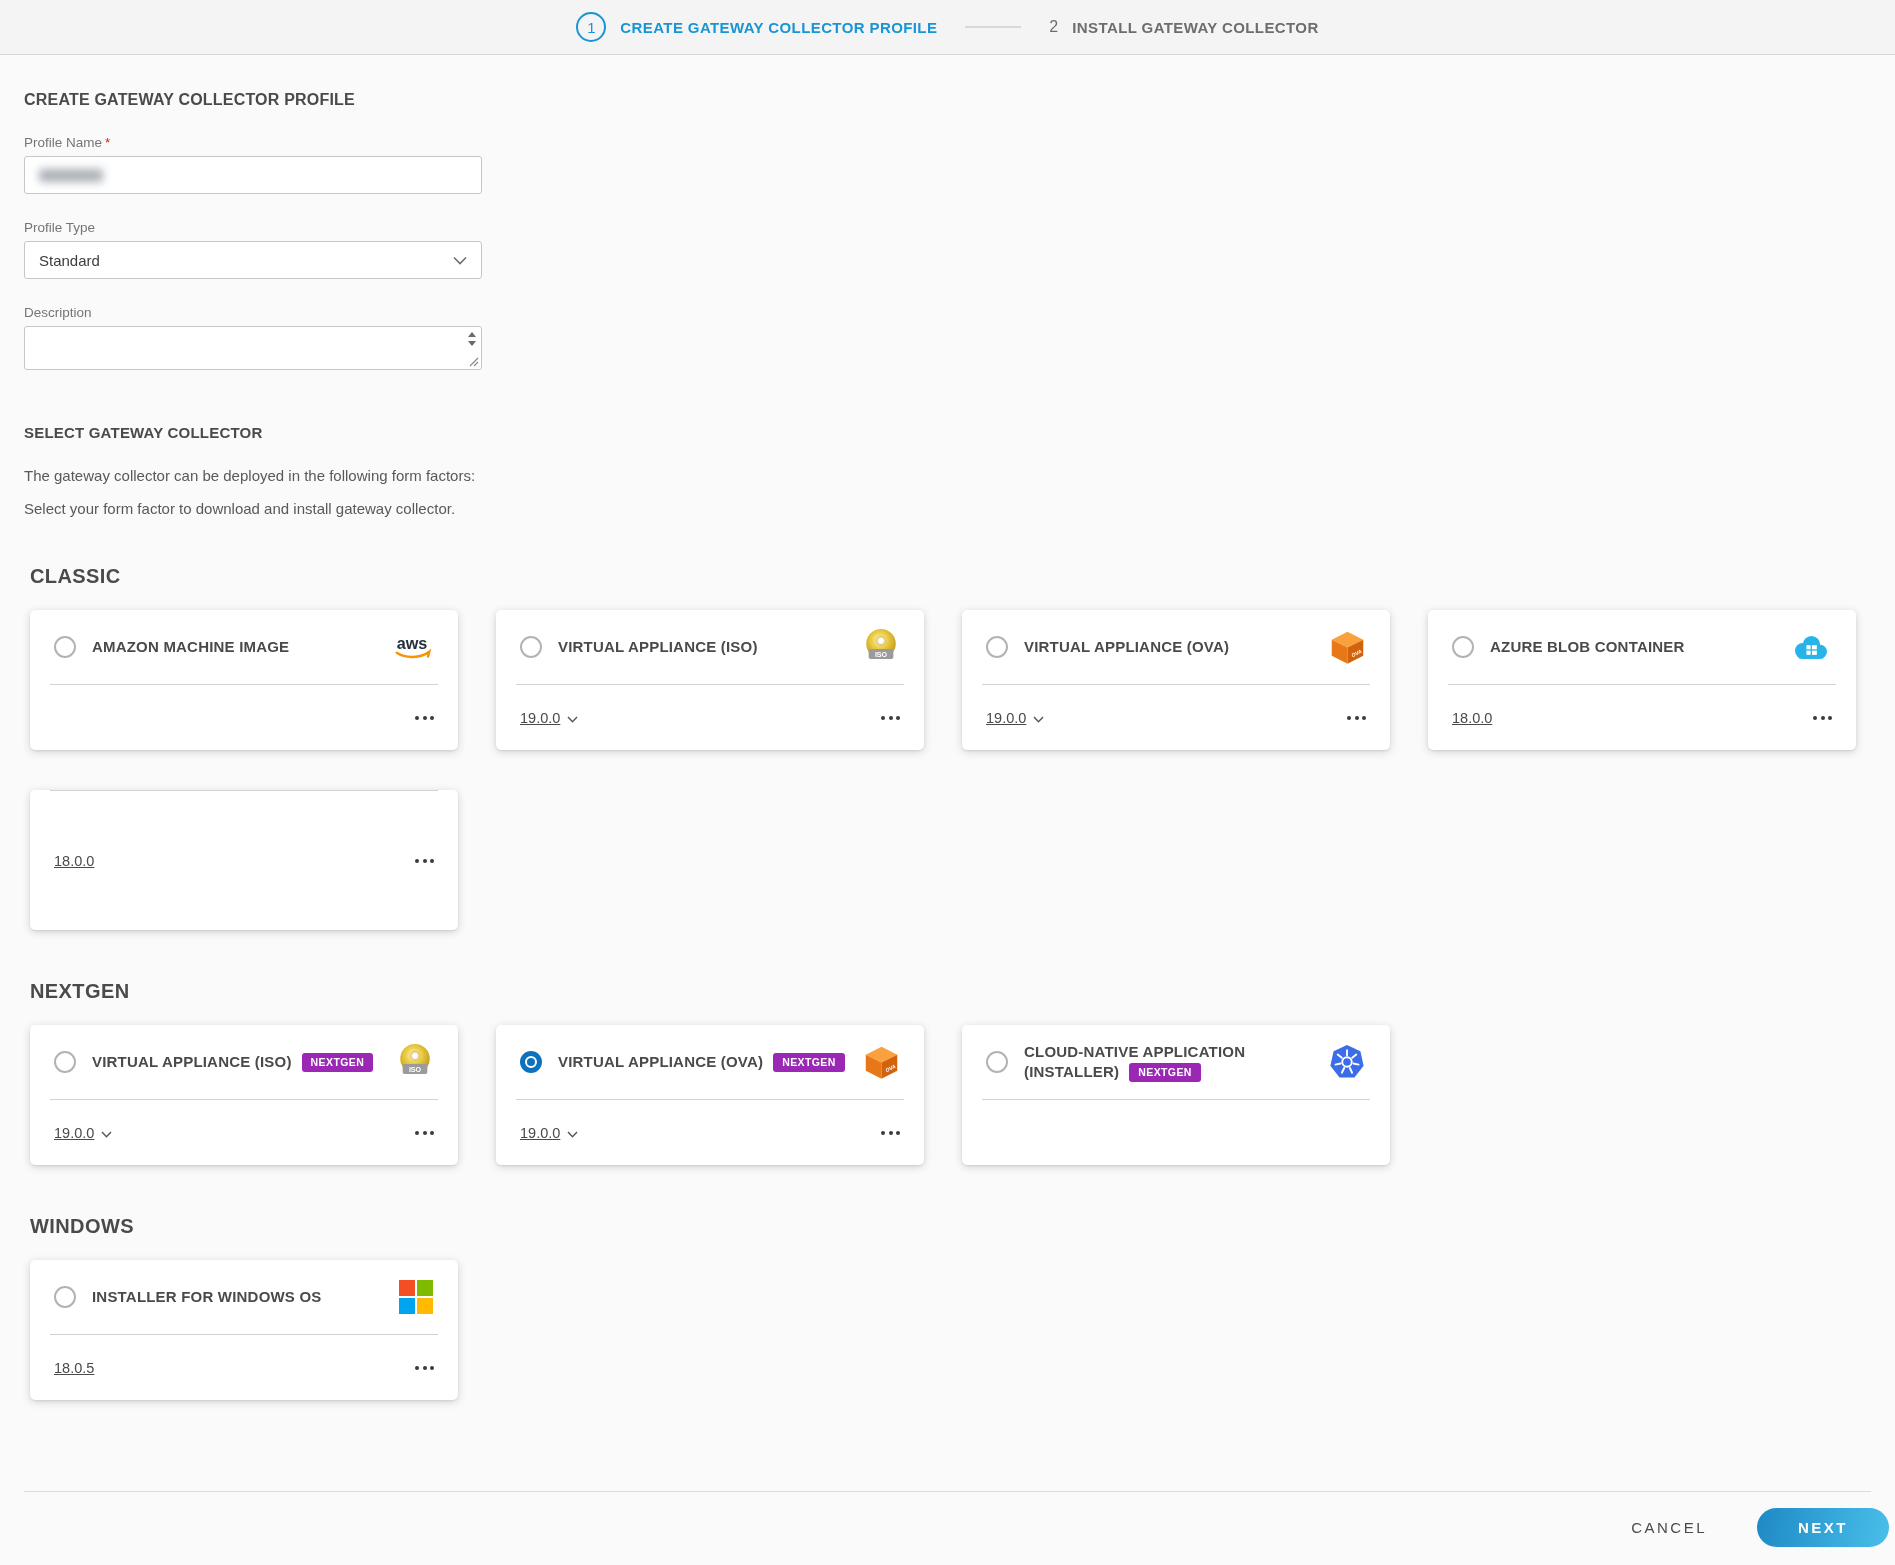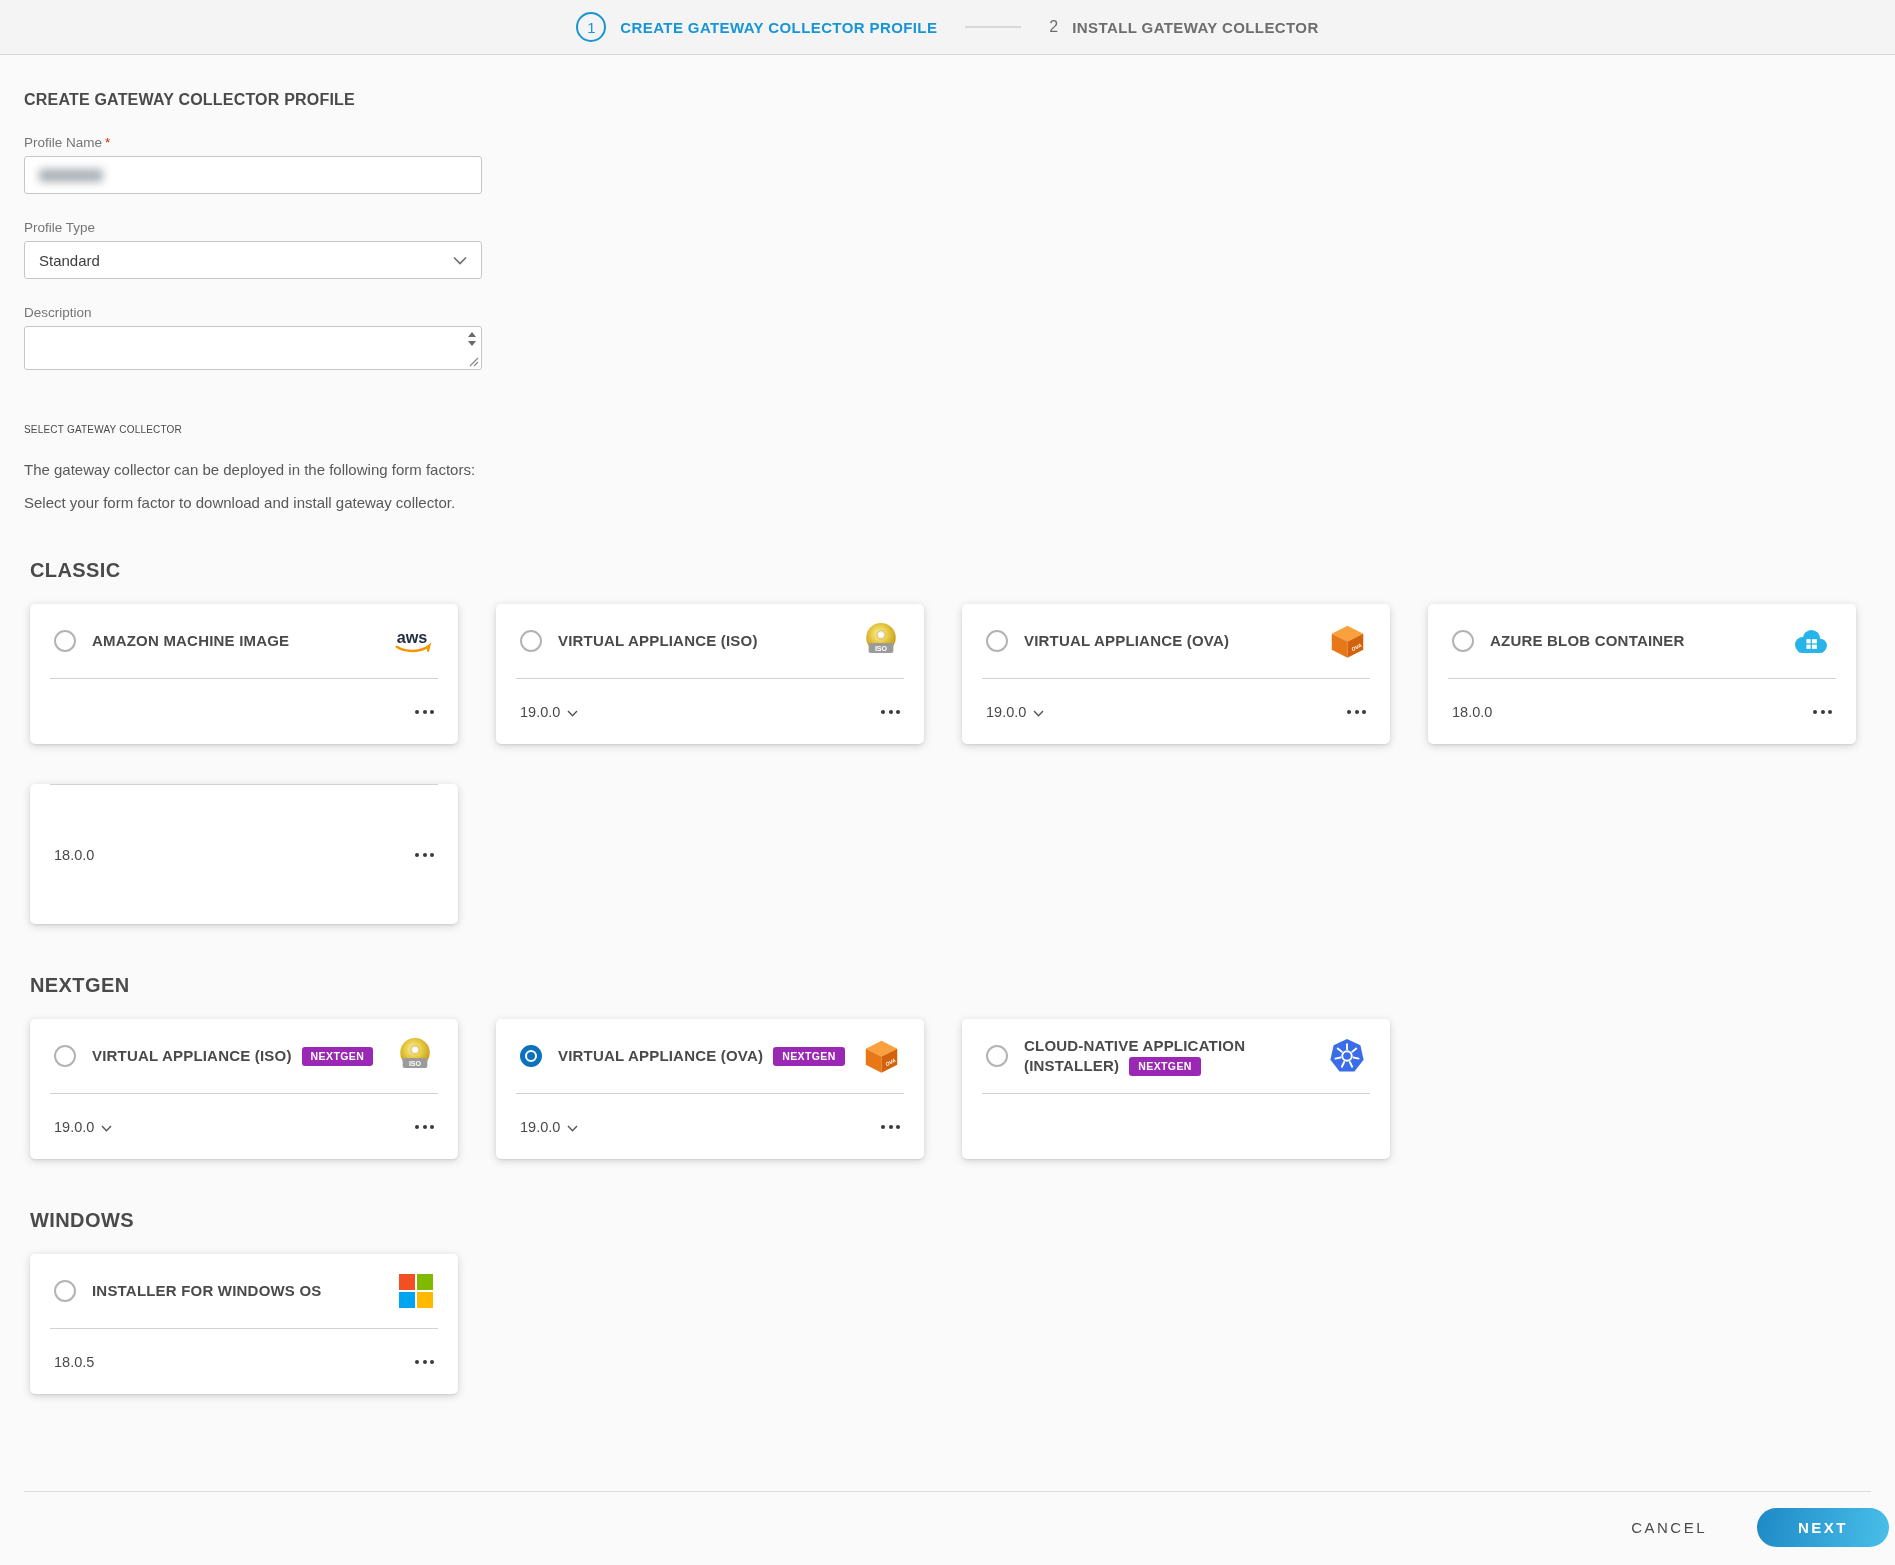--- a/index.html
+++ b/index.html
@@ -49,21 +49,21 @@
   .select-caret{margin-left:auto;display:flex;}
   .textarea{height:44px;}
   .ta-scroll{position:absolute;top:2px;right:2px;width:14px;display:flex;flex-direction:column;
     align-items:center;gap:4px;padding-top:3px;}
   .tri-up{width:0;height:0;border-left:4px solid transparent;border-right:4px solid transparent;
     border-bottom:5px solid #6a6a6a;}
   .tri-down{width:0;height:0;border-left:4px solid transparent;border-right:4px solid transparent;
     border-top:5px solid #6a6a6a;}
   .ta-grip{position:absolute;bottom:2px;right:2px;display:flex;}
   
-  .selector-title{font-size:10px;font-weight:400;color:var(--title-text);letter-spacing:.2px;margin:54px 0 0;}
+  .selector-title{font-size:15px;font-weight:700;color:var(--title-text);letter-spacing:.2px;margin:54px 0 0;}
   .intro{margin:26px 0 10px;}
   ul.bullets{margin:0;padding-left:34px;}
   ul.bullets li{margin:4px 0;}
   .instruction{margin:16px 0 0;}
   
   #sections{margin-top:48px;}
   .collector-section + .collector-section{margin-top:50px;}
   .section-label{font-size:20px;font-weight:700;color:var(--title-text);letter-spacing:.4px;margin:0 0 22px 6px;}
   .card-grid{display:flex;flex-wrap:wrap;gap:40px 38px;margin-left:6px;}
   .card{
@@ -75,21 +75,21 @@
   .radio{width:22px;height:22px;border:2px solid #b3b3b3;border-radius:50%;background:#fff;
     flex:none;display:flex;align-items:center;justify-content:center;}
   .radio.checked{border:5px solid var(--radio-selected);}
   .radio.checked .radio-dot{width:8px;height:8px;border-radius:50%;background:var(--radio-selected);}
   .card-title{font-size:15px;font-weight:600;color:var(--title-text);line-height:1.3;letter-spacing:.2px;}
   .badge{display:inline-block;background:var(--badge-purple);color:#fff;font-size:10.5px;font-weight:700;
     padding:3px 9px;border-radius:3px;letter-spacing:.4px;margin-left:10px;vertical-align:1px;white-space:nowrap;}
   .card-icon{margin-left:auto;flex:none;display:flex;align-items:center;}
   .card-divider{height:1px;background:#d2d2d2;margin:0 20px;flex:none;}
   .card-footer{flex:1;display:flex;align-items:center;padding:0 24px;min-height:0;}
-  .version{display:flex;align-items:flex-start;gap:7px;font-size:14.5px;color:var(--title-text);}
+  .version{display:flex;align-items:flex-start;gap:7px;font-size:14.5px;color:var(--title-text);text-decoration:underline;}
   .menu-dots{margin-left:auto;display:flex;gap:3.5px;padding:6px 0;}
   .menu-dots i{width:4px;height:4px;border-radius:50%;background:#3a3a3a;}
   
   .footer-wrap{margin-top:auto;flex:none;}
   .footer-divider{height:1px;background:#dcdcdc;margin:0 24px;}
   .footer-bar{display:flex;align-items:center;justify-content:flex-end;gap:46px;padding:16px 6px 18px 0;margin-left:44px;}
   .cancel{background:none;border:none;font-family:inherit;font-size:15px;letter-spacing:2.5px;
     color:var(--title-text);cursor:pointer;padding:8px 4px;}
   .next{border:none;border-radius:22px;width:132px;height:39px;color:#fff;font-family:inherit;
     font-size:15px;font-weight:600;letter-spacing:2.5px;cursor:pointer;

